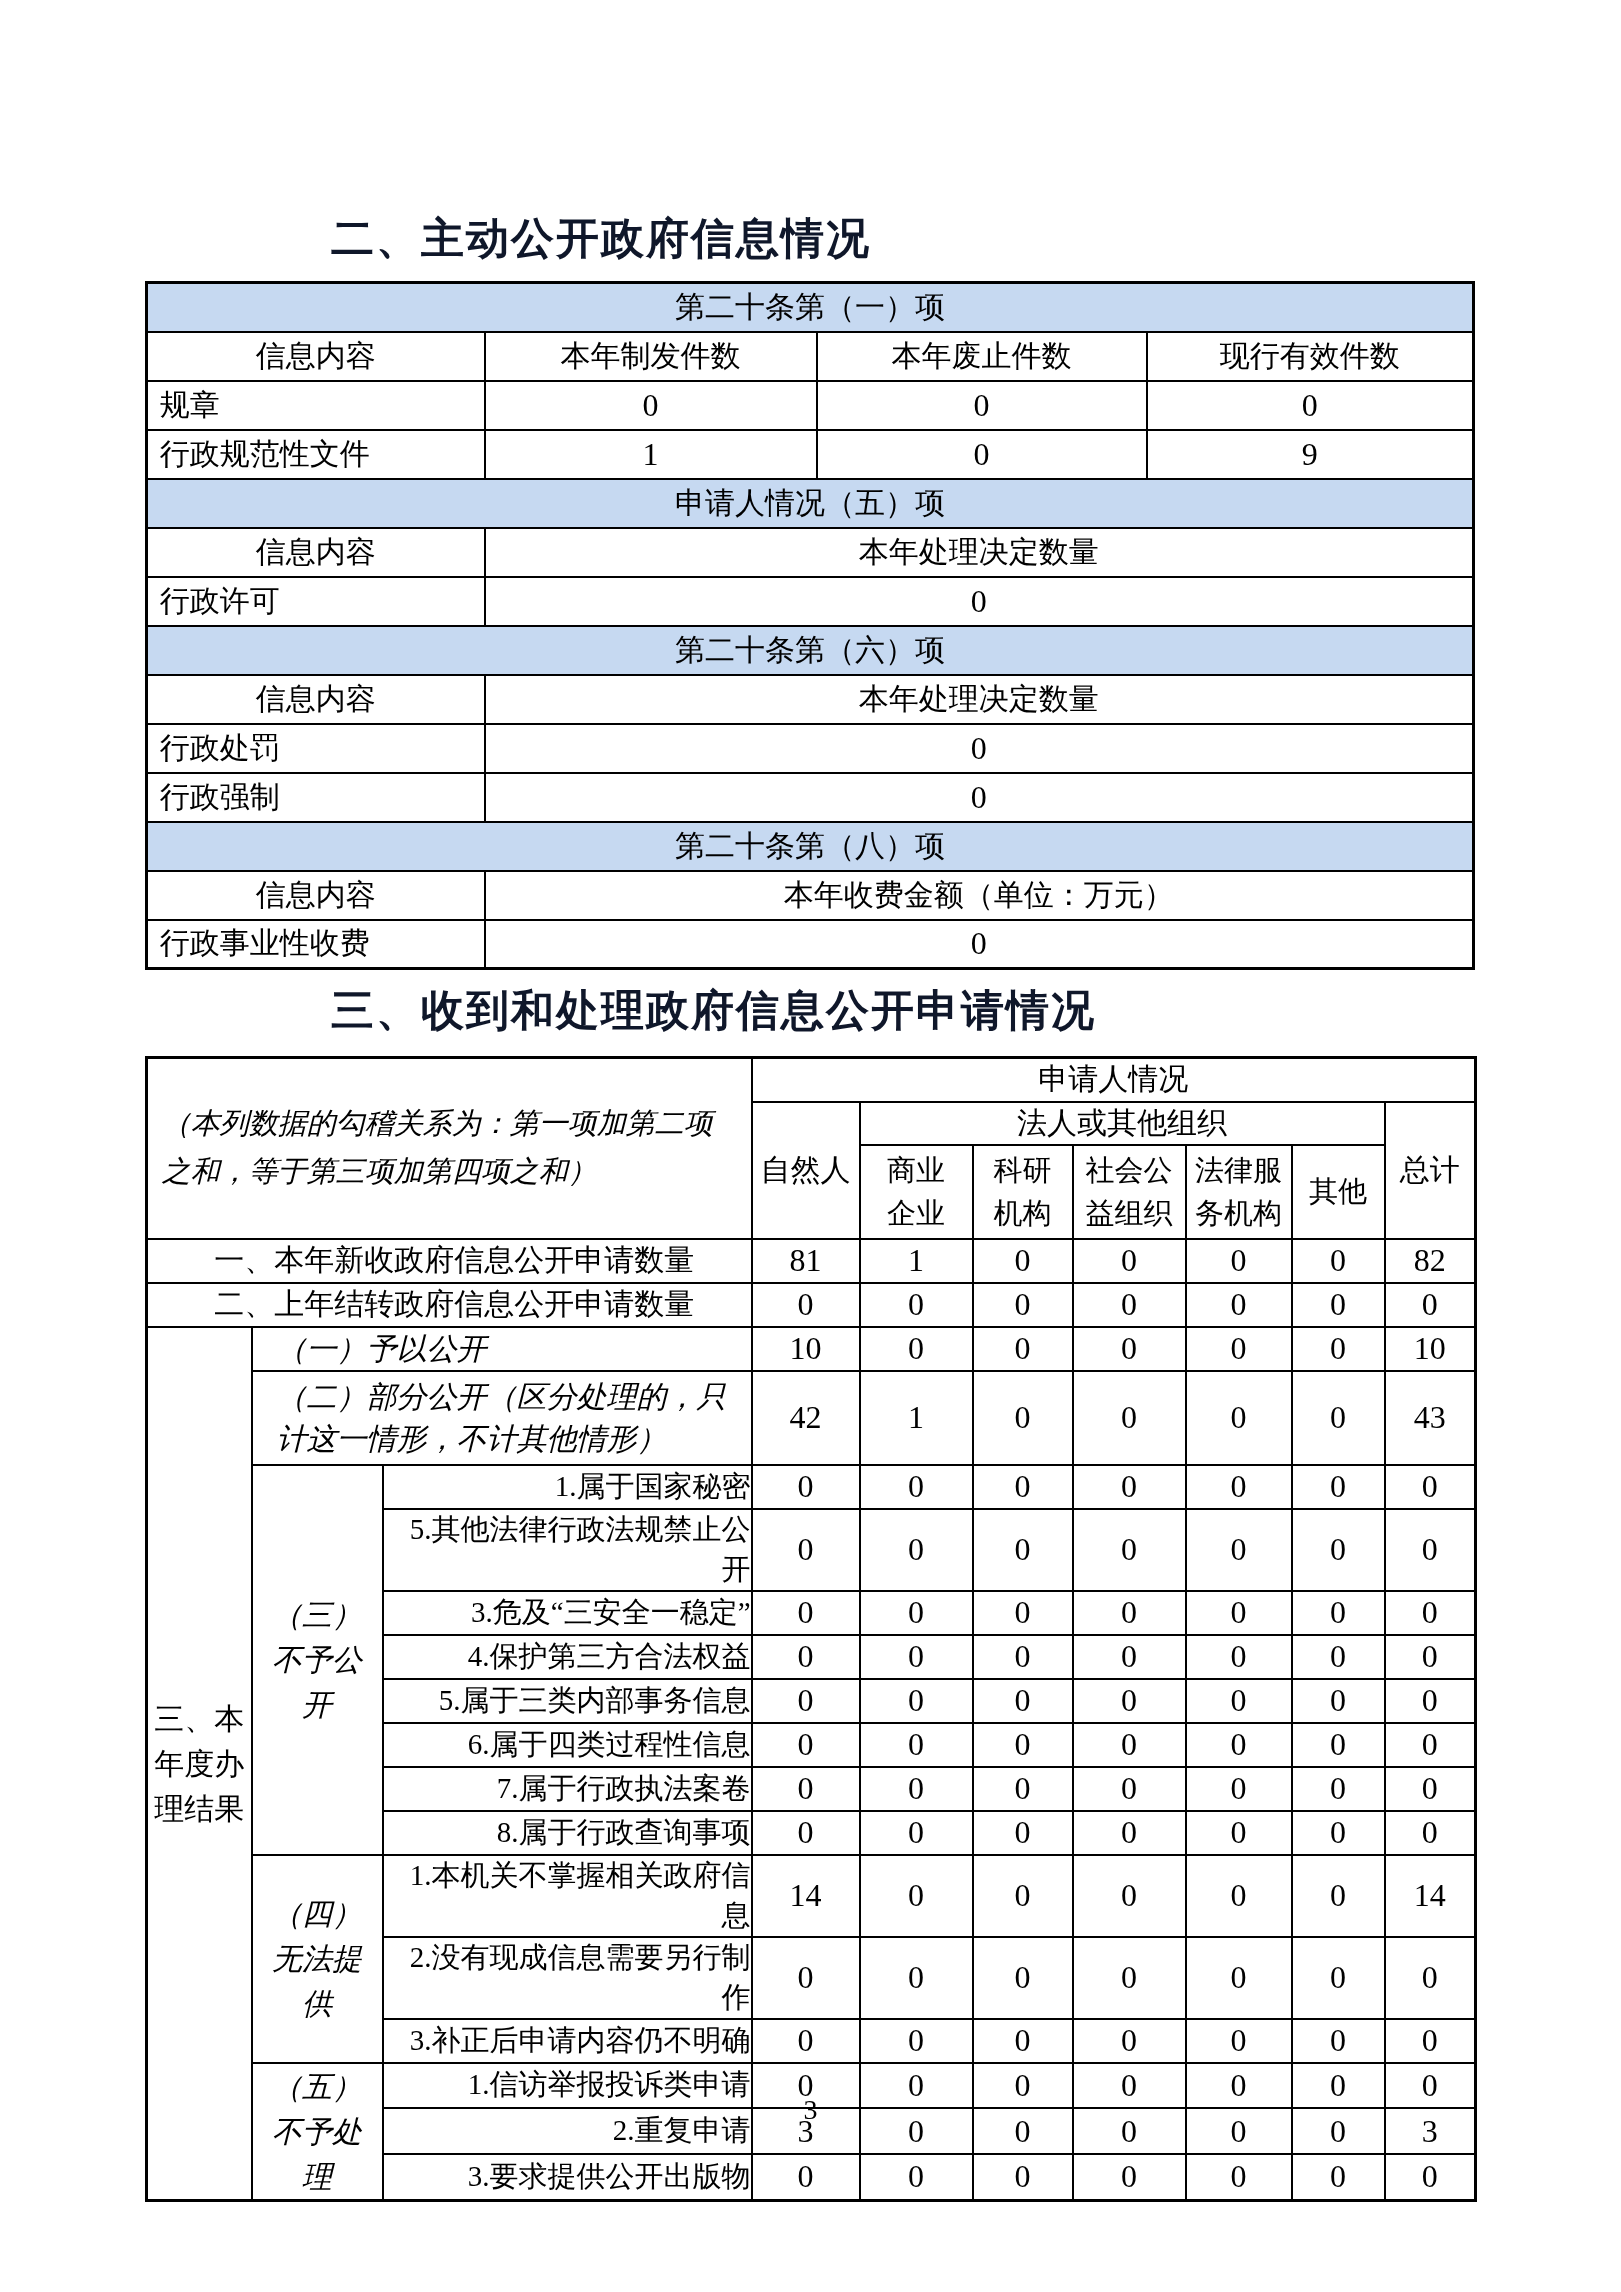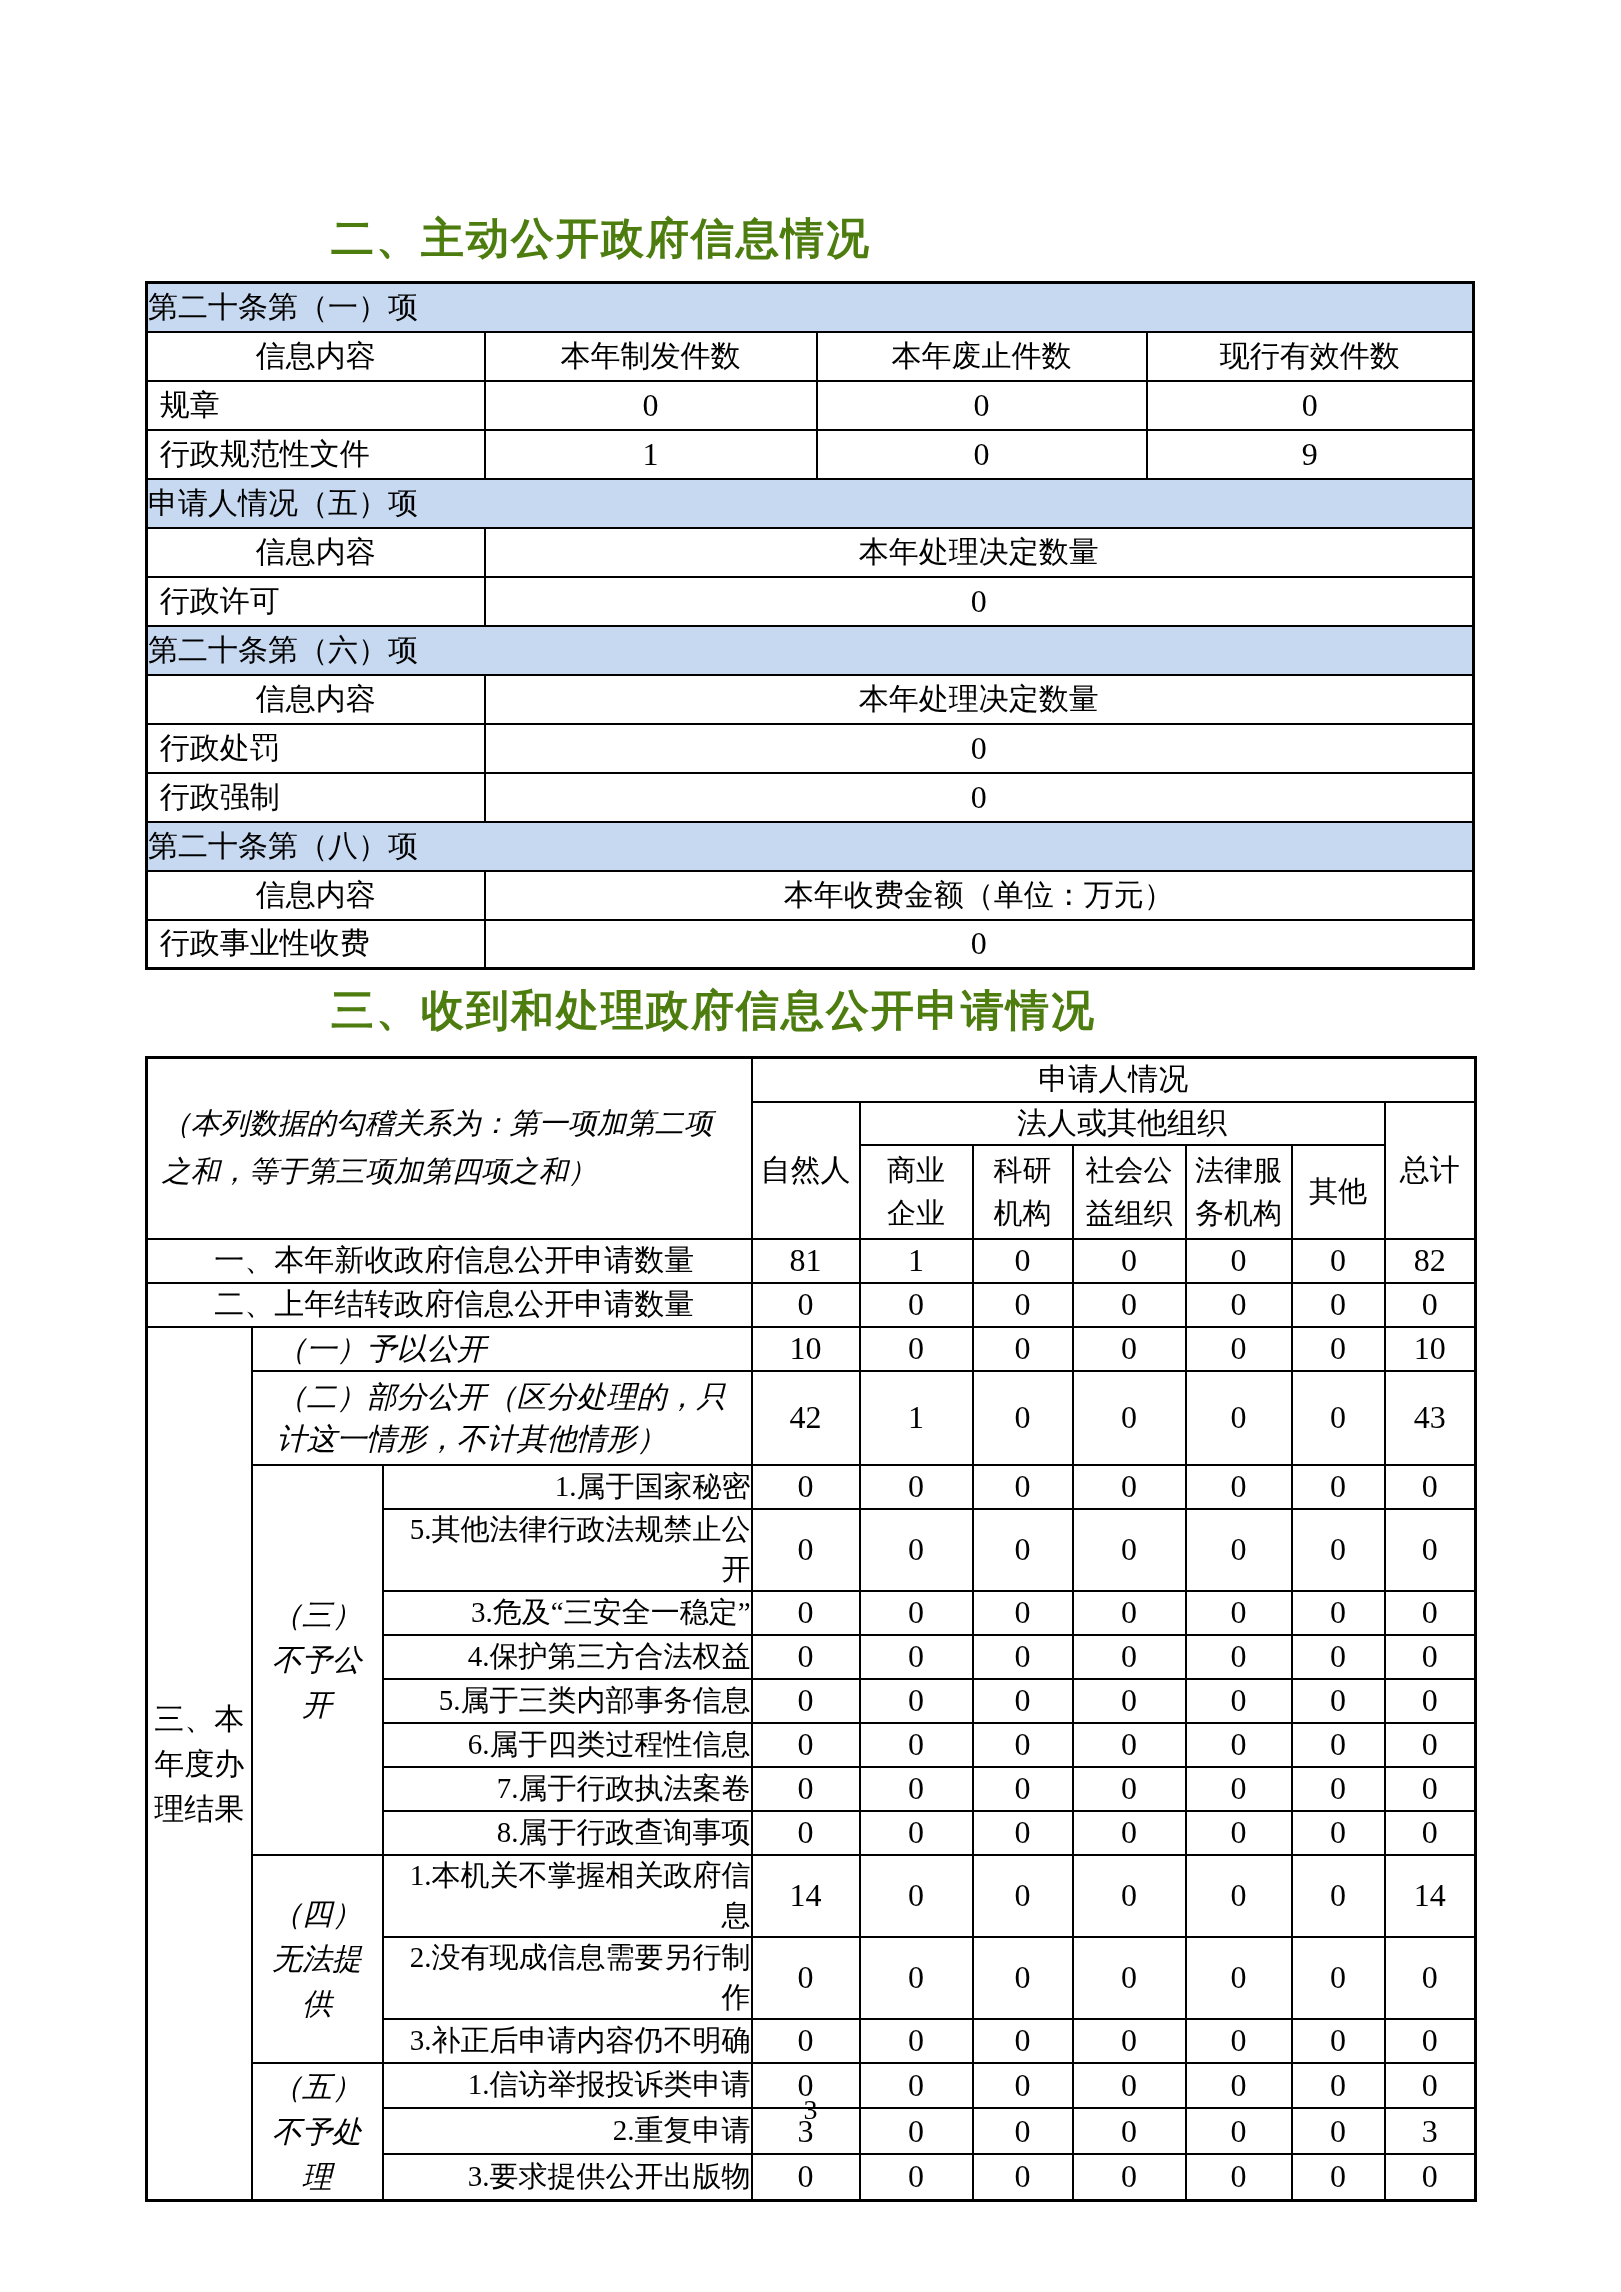--- a/index.html
+++ b/index.html
@@ -6,42 +6,42 @@
   html,body { background:#ffffff; }
   .page {
     position:relative; width:1621px; height:2293px; background:#fff;
     color:#000; font-family:"Liberation Serif","DejaVu Serif",serif;
     overflow:hidden;
   }
   .doc-title {
     position:absolute; left:331px;
     font-family:"Liberation Sans","DejaVu Sans",sans-serif;
     font-weight:700; font-size:43px; letter-spacing:2px; white-space:nowrap;
-    color:#4d7c0f;
+    color:#0f172a;
   }
   #title-s2 { top:210px; }
   #title-s3 { top:982px; }
 
   table.tbl {
     position:absolute; left:145px; border-collapse:collapse; table-layout:fixed;
     background:#fff; border:3.9px solid #000;
   }
   .tbl td {
     border:2px solid #000; border-left-width:2.9px; border-right-width:2.9px;
     vertical-align:middle; overflow:hidden; font-size:30px;
   }
   #table1 { top:281px; width:1328px; }
   #table1 tr { height:49px; }
   #table2 { top:1056px; width:1328px; }
   #table2 tr { height:44px; }
   #table2 tr.h43 { height:42px; }
   #table2 tr.h88 { height:94px; }
 
   td.blue {
-    background:#c6d9f1; 
+    background:#c6d9f1; text-align:center;
     border-top-width:2.9px; border-bottom-width:2.9px;
   }
   td.hc  { text-align:center; }
   td.lbl { text-align:left; padding-left:11.8px; }
   td.num { text-align:center; font-size:32px; }
   td.bb3 { border-bottom-width:2.9px; }
 
   td.note-cell {
     font-style:italic; font-size:29px; line-height:1.65;
     padding:0 11.8px 0 13.7px; text-align:left;

